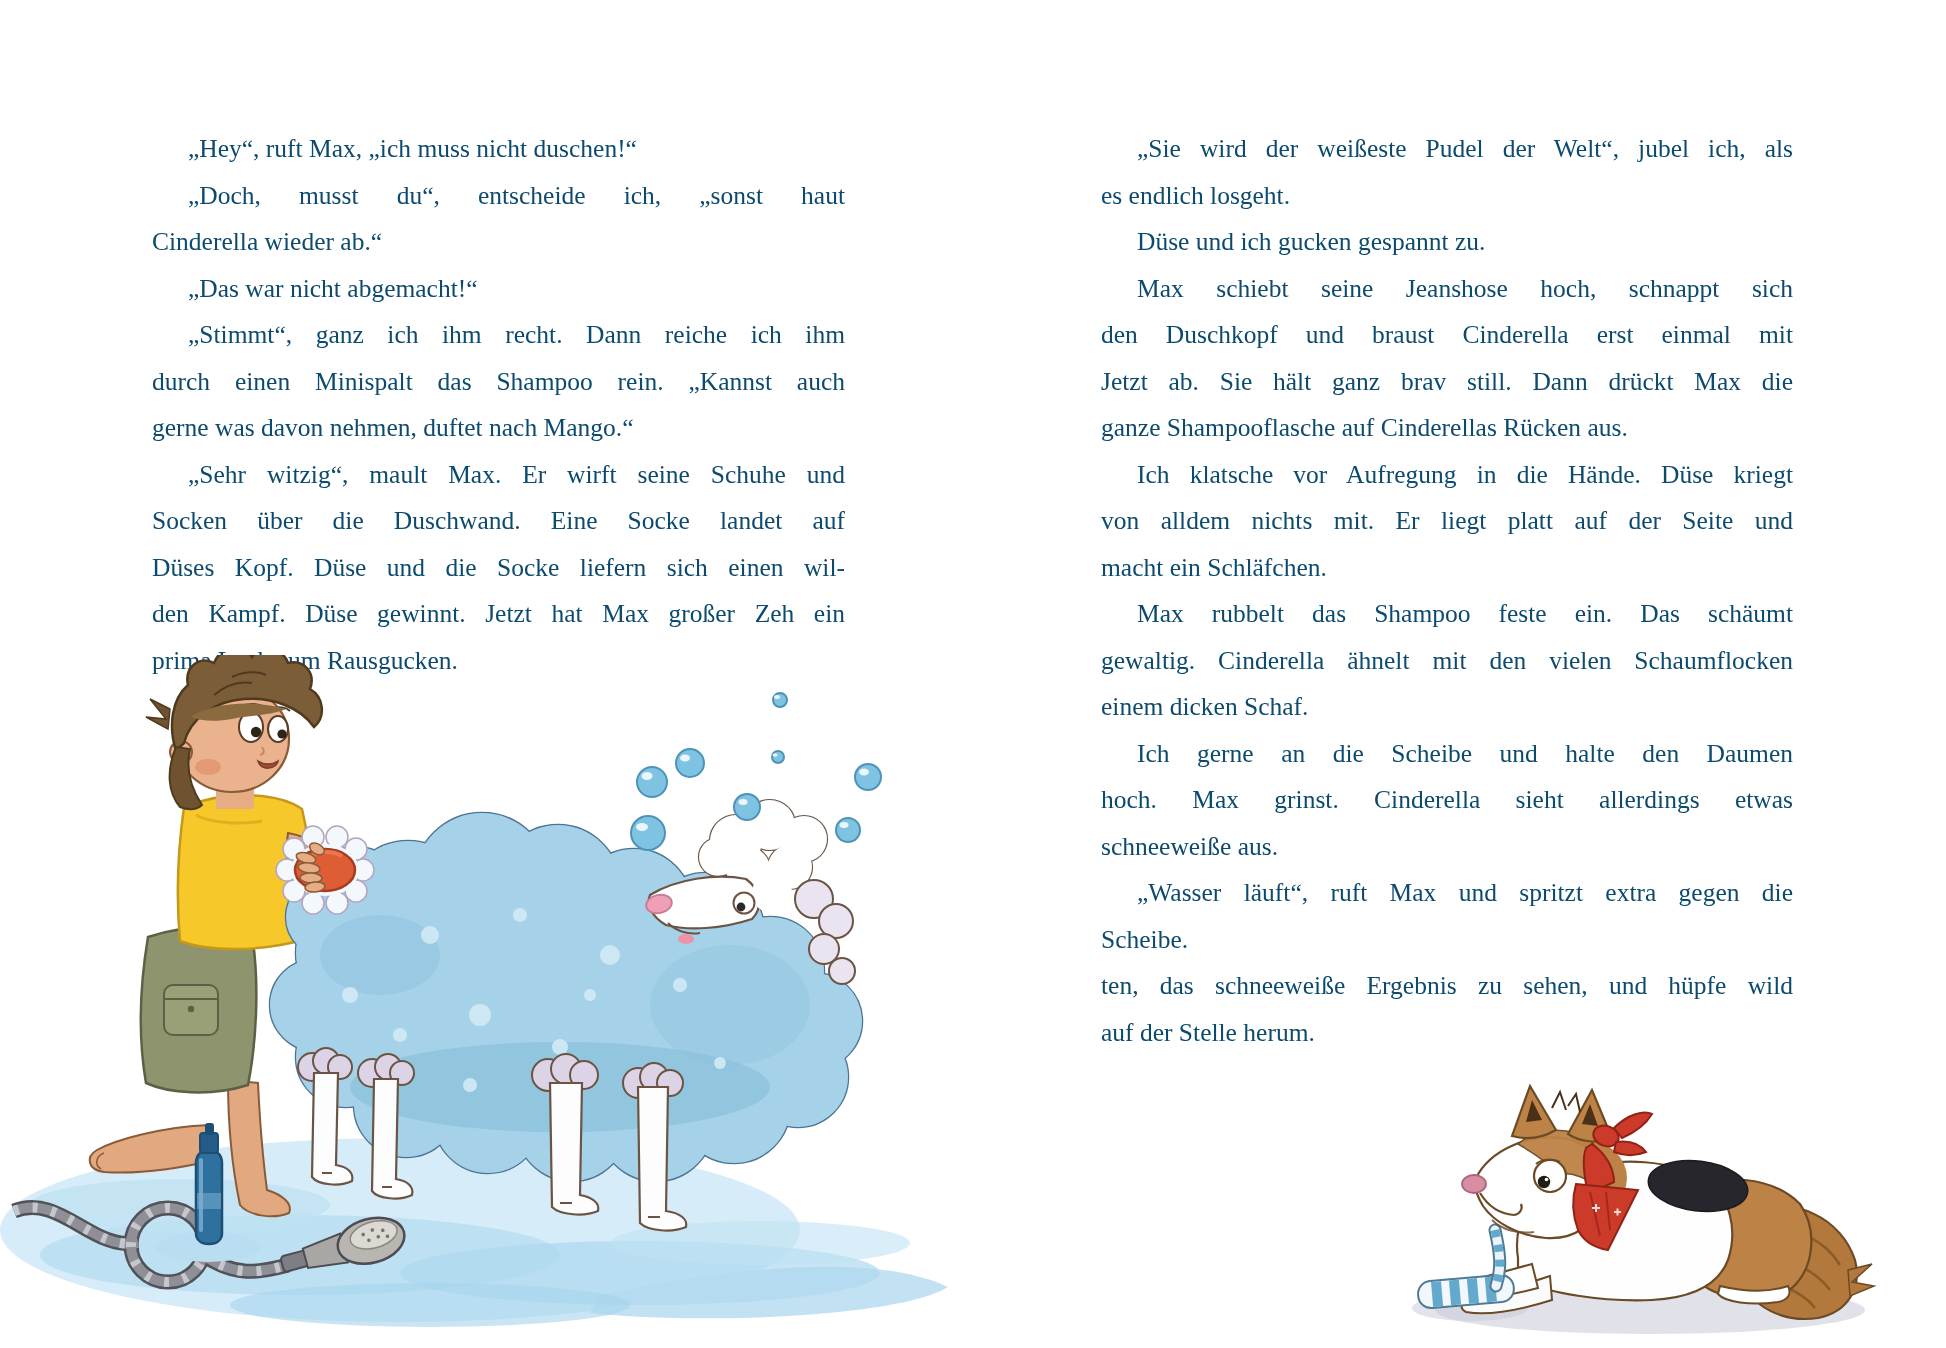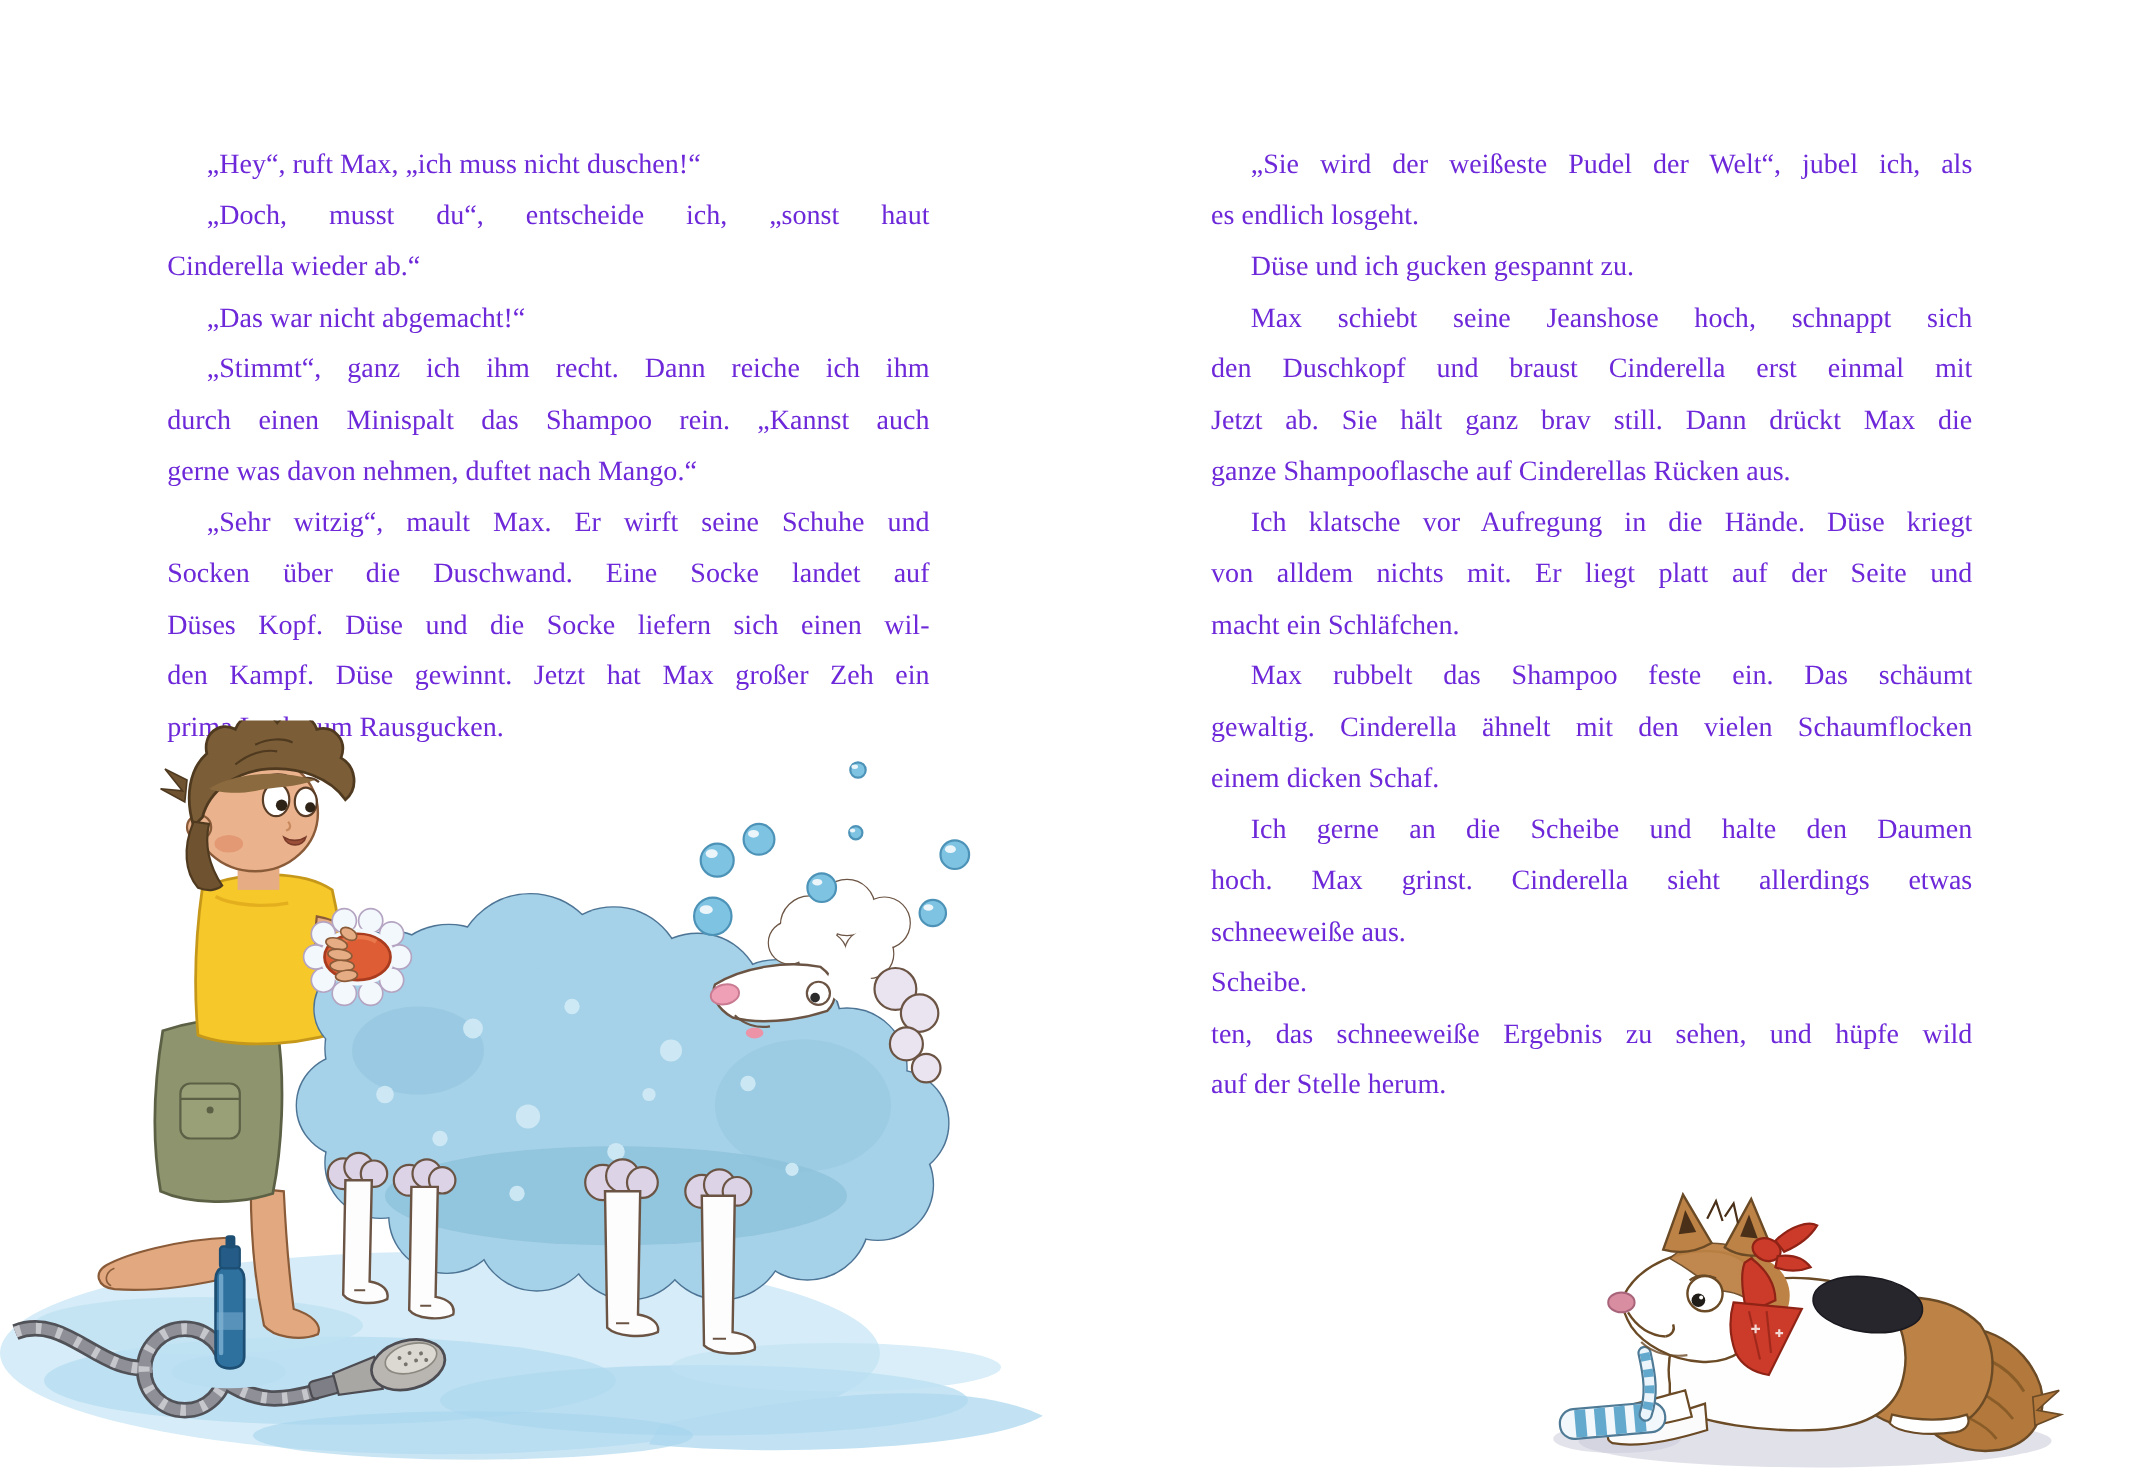--- a/index.html
+++ b/index.html
@@ -1,17 +1,17 @@
 <!DOCTYPE html>
 <html><head>
 <meta charset="utf-8">
 <style>
   html,body{margin:0;padding:0;background:#ffffff;}
   #spread{position:relative;width:1946px;height:1348px;background:#ffffff;overflow:hidden;
-          font-family:"Liberation Serif", serif;color:#6d28d9;}
+          font-family:"Liberation Serif", serif;color:#0c4a6e;}
   .textcol{position:absolute;top:126px;font-size:25.5px;line-height:46.5px;}
   #left-text{left:152px;width:693px;}
   #right-text{left:1101px;width:692px;}
   .line{white-space:normal;}
   .line.j{text-align:justify;text-align-last:justify;-moz-text-align-last:justify;}
   .line.l{text-align:left;}
   .line.ind{text-indent:36px;}
   svg{position:absolute;display:block;}
   #left-illo{left:0;top:655px;}
   #right-illo{left:1400px;top:1080px;}
@@ -46,20 +46,21 @@
       <div class="line l">ganze Shampooflasche auf Cinderellas Rücken aus.</div>
       <div class="line j ind">Ich klatsche vor Aufregung in die Hände. Düse kriegt</div>
       <div class="line j">von alldem nichts mit. Er liegt platt auf der Seite und</div>
       <div class="line l">macht ein Schläfchen.</div>
       <div class="line j ind">Max rubbelt das Shampoo feste ein. Das schäumt</div>
       <div class="line j">gewaltig. Cinderella ähnelt mit den vielen Schaumflocken</div>
       <div class="line l">einem dicken Schaf.</div>
       <div class="line j ind">Ich gerne an die Scheibe und halte den Daumen</div>
       <div class="line j">hoch. Max grinst. Cinderella sieht allerdings etwas</div>
       <div class="line l">schneeweiße aus.</div>
+      <div class="line j ind">„Wasser läuft“, ruft Max und spritzt extra gegen die</div>
       <div class="line l">Scheibe.</div>
       <div class="line j">ten, das schneeweiße Ergebnis zu sehen, und hüpfe wild</div>
       <div class="line l">auf der Stelle herum.</div>
     </div>
 
   <svg id="left-illo" width="973" height="693" viewBox="0 0 973 693">
 
     <g>
       <ellipse cx="400" cy="575" rx="400" ry="92" fill="#d6ecf8"></ellipse>
       <path d="M600,640 C750,608 880,600 948,632 C900,662 700,670 590,658 Z" fill="#c2e2f3"></path>

